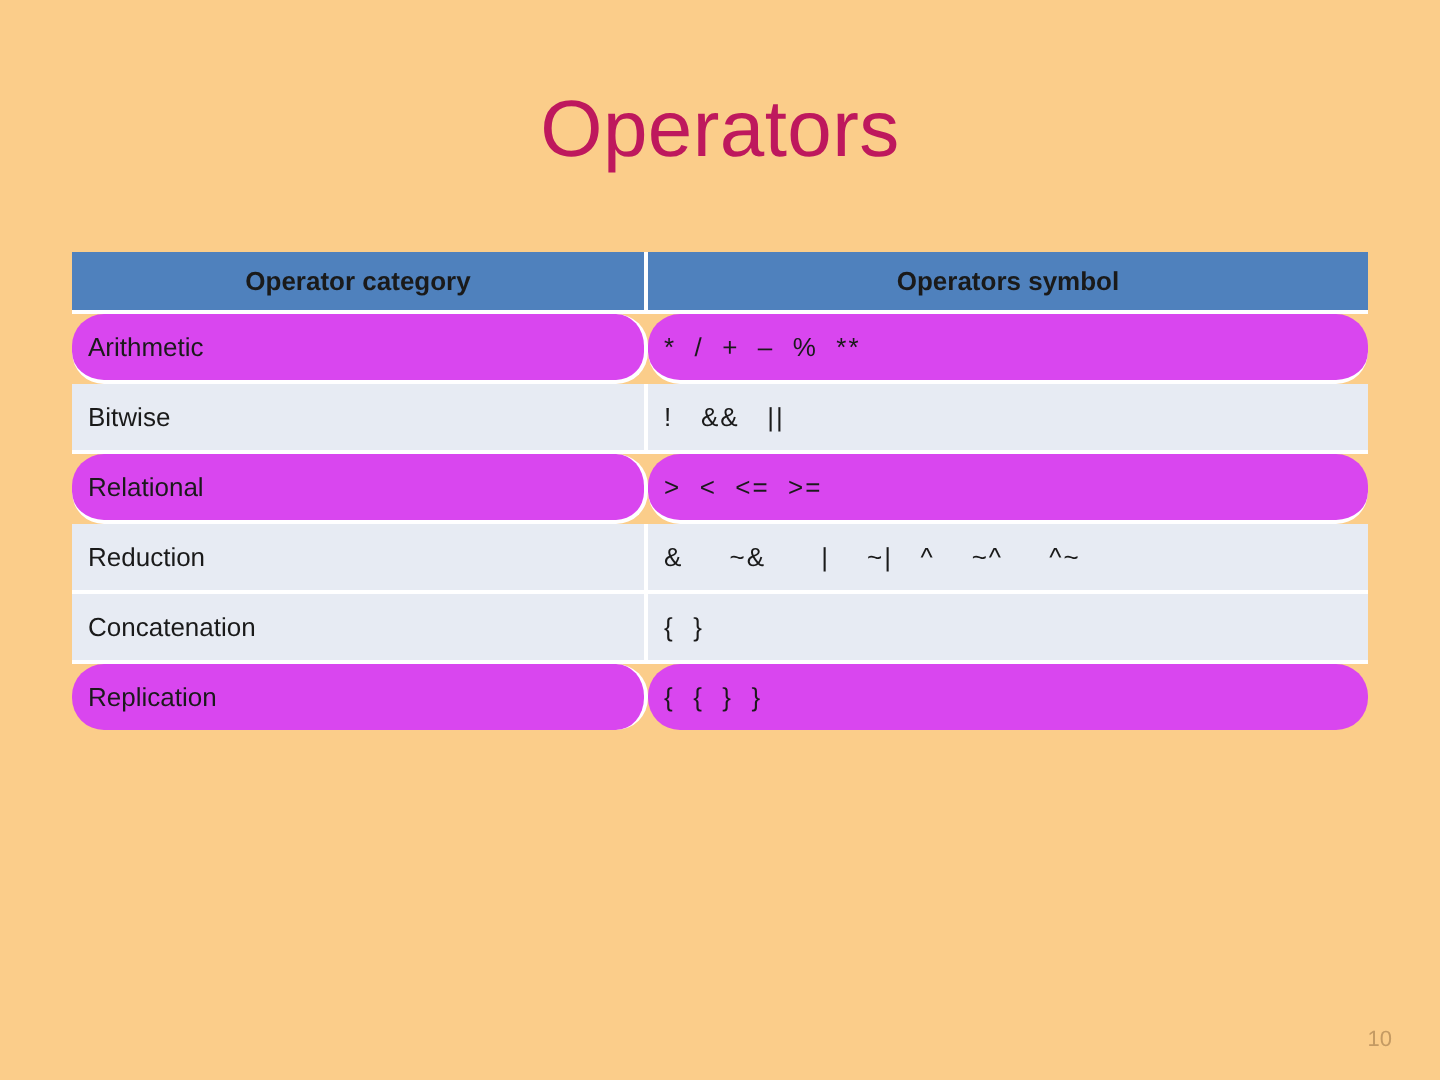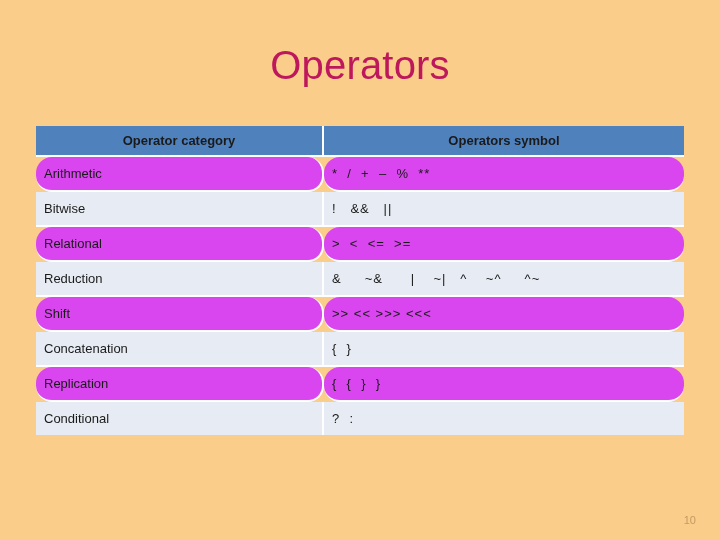--- a/index.html
+++ b/index.html
@@ -117,34 +117,26 @@
         <td class="sym">!   &amp;&amp;   ||</td>
       </tr>
       <tr class="band-dark">
         <td>Relational</td>
         <td class="sym">&gt;  &lt;  &lt;=  &gt;=</td>
       </tr>
       <tr class="band-light">
         <td>Reduction</td>
         <td class="sym">&amp;     ~&amp;      |    ~|   ^    ~^     ^~</td>
       </tr>
-      <tr class="band-dark">
-        <td>Shift</td>
-        <td class="sym">&gt;&gt; &lt;&lt; &gt;&gt;&gt; &lt;&lt;&lt;</td>
-      </tr>
       <tr class="band-light">
         <td>Concatenation</td>
         <td class="sym">{  }</td>
       </tr>
       <tr class="band-dark">
         <td>Replication</td>
         <td class="sym">{  {  }  }</td>
-      </tr>
-      <tr class="band-light">
-        <td>Conditional</td>
-        <td class="sym">?  :</td>
       </tr>
     </tbody>
   </table>
 
   <div class="page-number">10</div>
 
 </div>
 
 </body></html>

